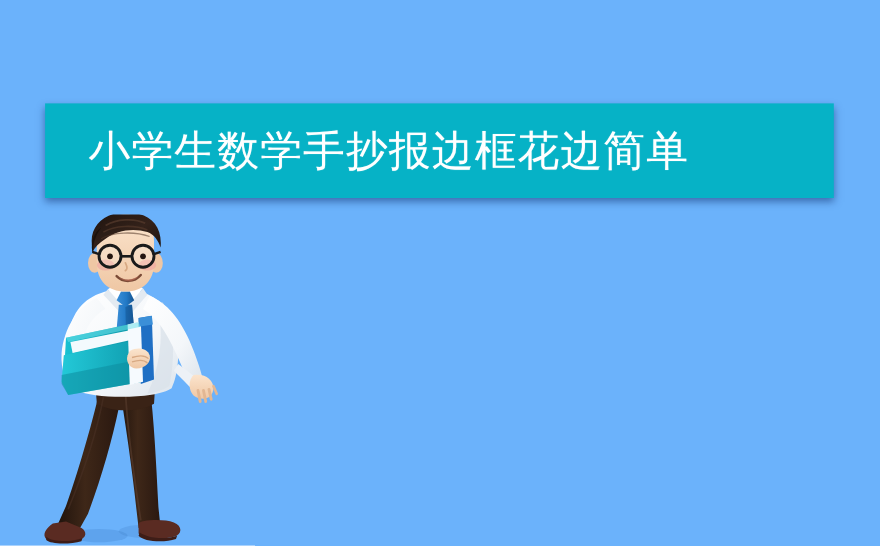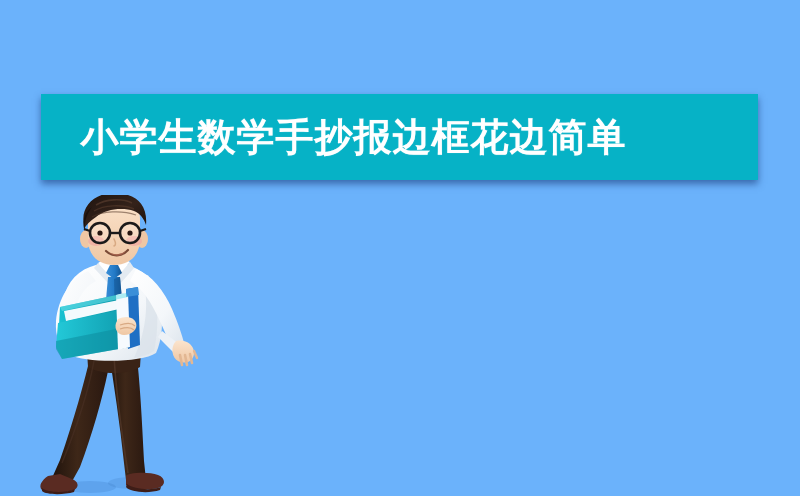--- a/index.html
+++ b/index.html
@@ -31,21 +31,21 @@
     box-shadow: 0 4px 7px rgba(16, 48, 110, 0.55);
     display: flex;
     align-items: center;
     justify-content: center;
     box-sizing: border-box;
     padding-right: 92px;
   }
   #title-text {
     color: #FFFFFF;
     font-size: 38px;
-    font-weight: bold;
+    font-weight: normal;
     letter-spacing: 1px;
     line-height: 1;
     white-space: nowrap;
     font-family: "DejaVu Sans", "Liberation Sans", sans-serif;
     text-shadow: 0 0 1px rgba(255,255,255,0.5);
     text-align: center;
   }
 
   
   #illustration {

